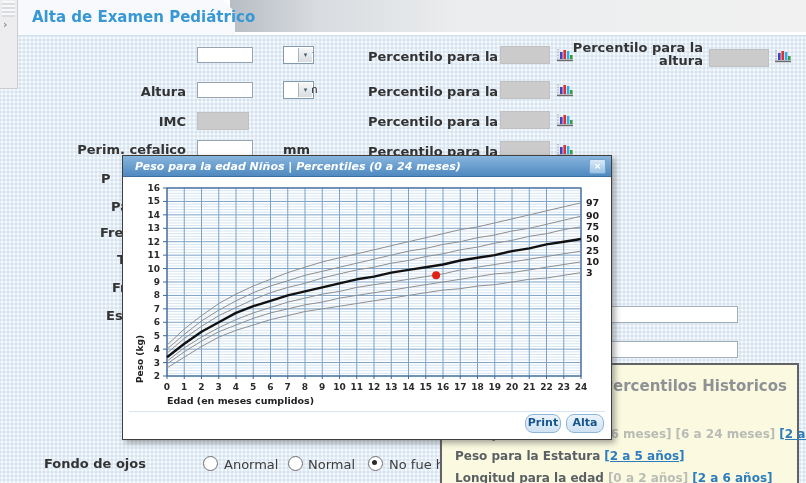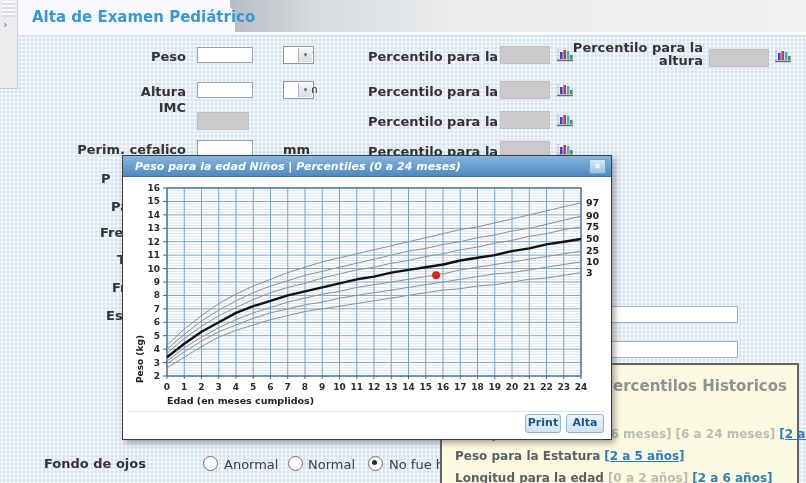--- a/index.html
+++ b/index.html
@@ -56,54 +56,53 @@
     border:1px solid #3f3f3f;box-shadow:3px 3px 6px rgba(60,60,60,.45);z-index:30;}
   .mtitle{position:absolute;left:0;top:0;right:0;height:20px;
     background:linear-gradient(#87b5dd,#4f89bf);border-bottom:1px solid #3f6d9e;
     display:flex;align-items:center;}
   .mtitle-text{font-size:11px;font-weight:bold;color:#fff;padding-left:12px;white-space:nowrap;font-style:italic;}
   .mclose{margin-left:auto;margin-right:5px;width:15px;height:13px;border-radius:2px;
     background:linear-gradient(#d9eaf8,#9bc2e4);border:1px solid #76a3cc;
     color:#fff;font-size:9px;font-weight:bold;text-align:center;line-height:12px;cursor:pointer;}
   .msep{position:absolute;left:6px;right:6px;top:255px;height:1px;background:#d7e4f2;}
   .mbtn{position:absolute;top:258px;height:19px;box-sizing:border-box;
-    background:linear-gradient(#ecf4fb,#cfe2f3);border:1px solid #8fb6da;border-radius:3px;
+    background:linear-gradient(#ecf4fb,#cfe2f3);border:1px solid #8fb6da;border-radius:8px;
     color:#17568c;font-size:11px;font-weight:bold;text-align:center;line-height:16px;cursor:pointer;}
   .chartwrap{position:absolute;left:0;top:20px;width:488px;height:235px;}
 </style>
 </head>
 <body>
 
 <div class="screen">
 
   <div class="topband">
     <div class="gradband"></div>
     <div class="tab"></div>
     <div class="tab-title">Alta de Examen Pediátrico</div>
   </div>
   <div class="lstrip">
     <div class="ridges"></div>
     <div class="chev">›</div>
   </div>
 
-  <div class="flabel r186" style="top:49px">Peso</div>
   <input class="tinput" style="left: 197px; top: 47px;">
   <div class="usel" style="left:283px;top:46px">
     <span>gr</span>
     <span class="arrow">▾</span>
   </div>
 
   <div class="flabel r186" style="top:84px">Altura</div>
   <input class="tinput" style="left: 197px; top: 82px;">
   <div class="usel" style="left:283px;top:81px">
     <span>cm</span>
     <span class="arrow">▾</span>
   </div>
 
-  <div class="flabel r186" style="top:100px">IMC</div>
+  <div class="flabel r186" style="top:114px">IMC</div>
   <div class="dbox" style="left:197px;top:112px;width:50px"></div>
 
   <div class="flabel r186" style="top:142px">Perim. cefalico</div>
   <input class="tinput" style="left: 197px; top: 140px;">
   <div class="flabel" style="left:283px;top:142px">mm</div>
 
   <div class="flabel" style="left:368px;top:49px">Percentilo para la edad</div>
   <div class="dbox" style="left:500px;top:46px"></div>
   <svg class="baricon chart-open" style="left:556px;top:47px" viewBox="0 0 17 16">
       <line x1="2" y1="2" x2="2" y2="12" stroke="#9a9a9a" stroke-width="1" stroke-dasharray="1.5,1.2"></line>

